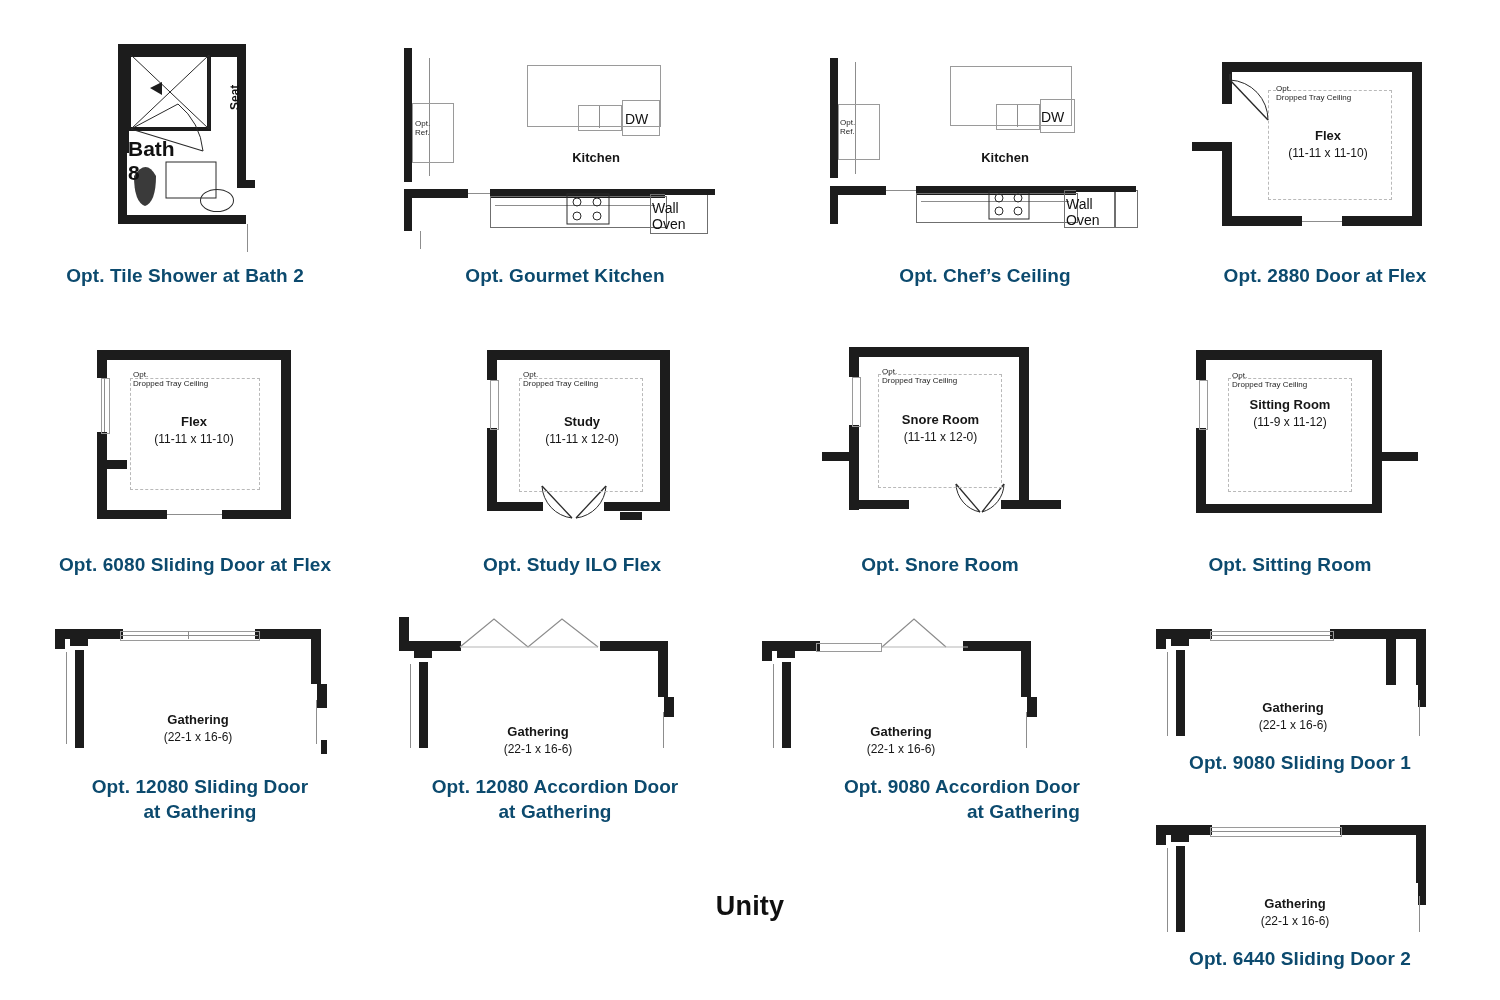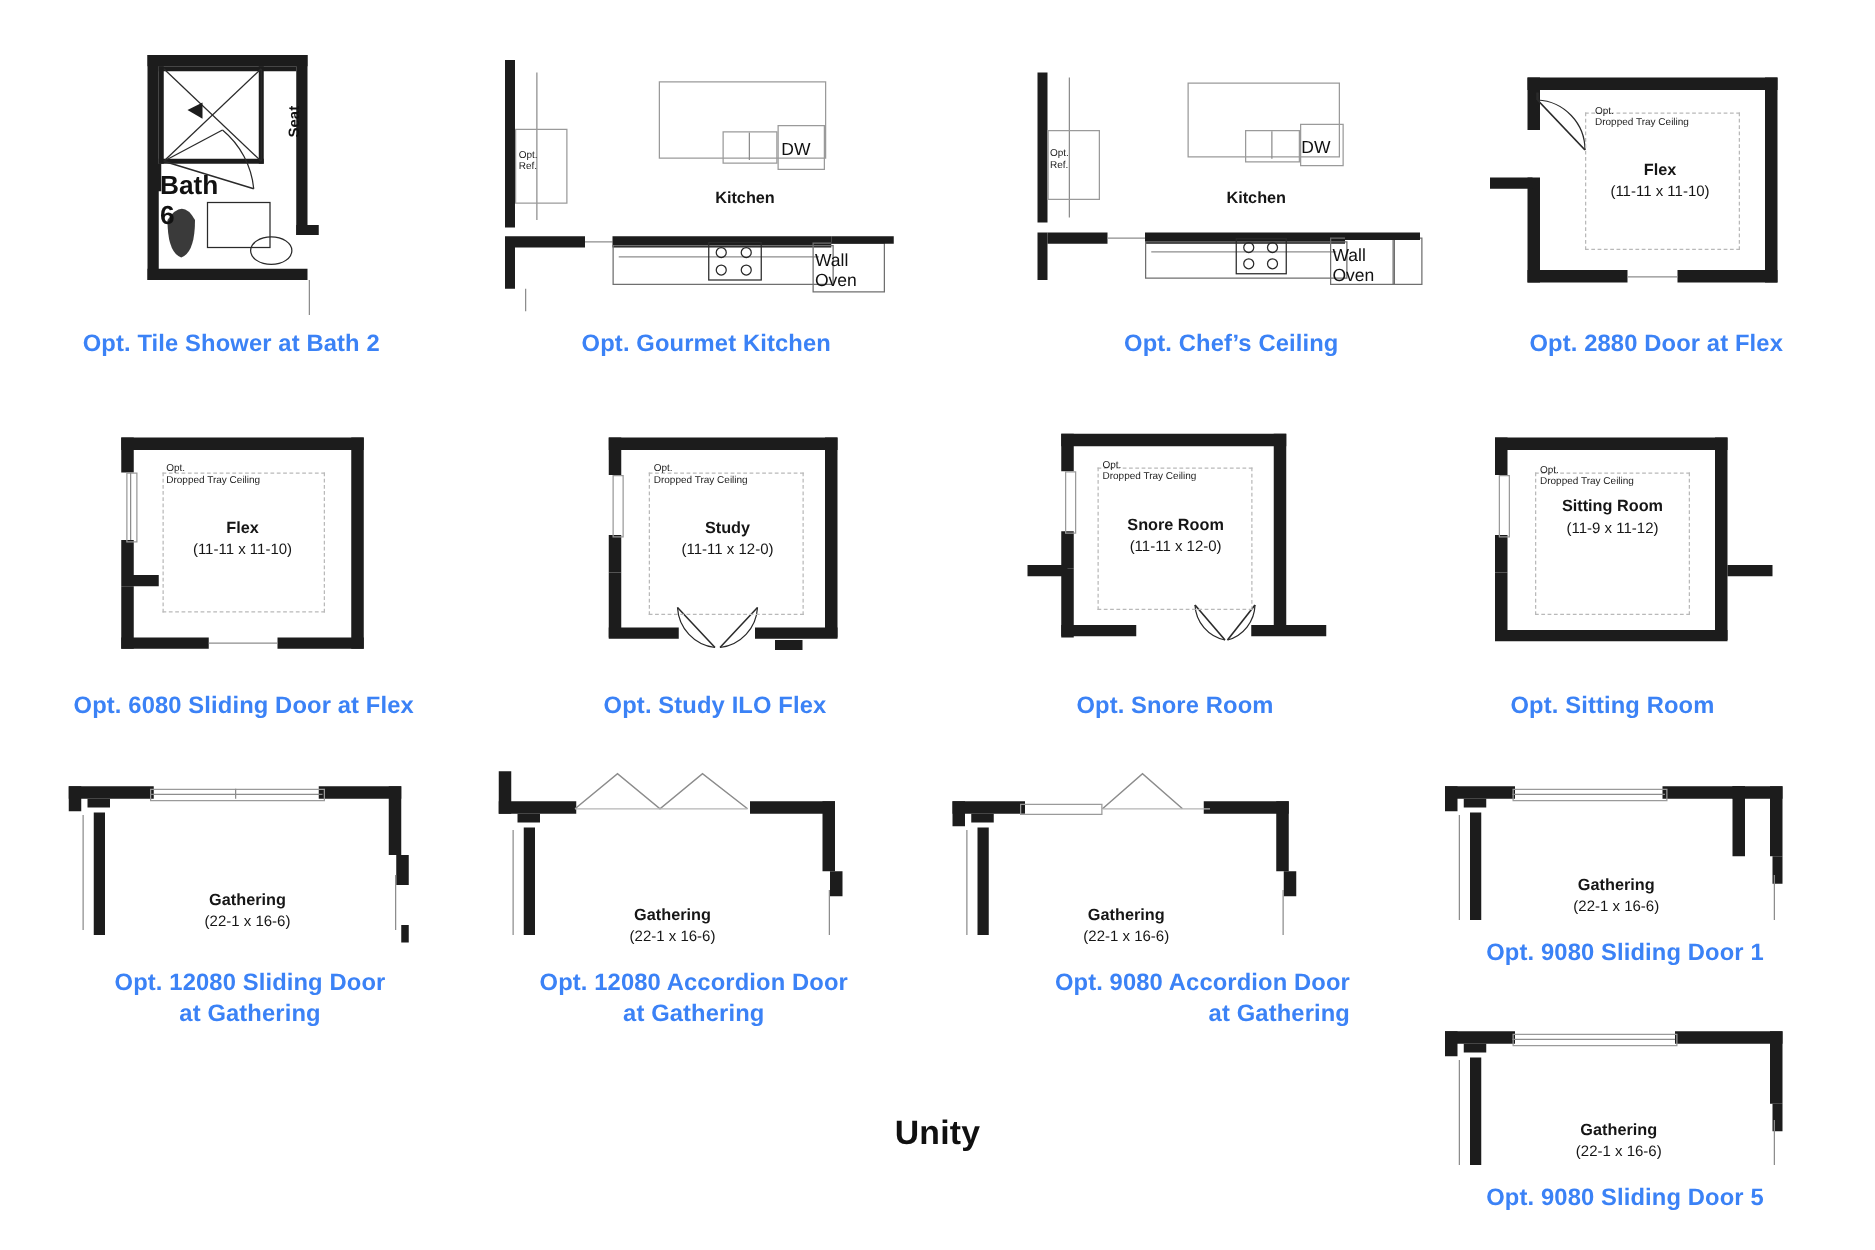--- a/index.html
+++ b/index.html
@@ -23,21 +23,21 @@
   }
   .panel {
     position: absolute;
   }
   .caption {
     position: absolute;
     text-align: center;
     font-size: 19px;
     font-weight: 600;
     letter-spacing: 0.1px;
-    color: #3b82f6;
+    color: #0c4a6e;
     line-height: 1.32;
   }
   .wall {
     position: absolute;
     background: #1c1c1c;
   }
   .thinline {
     position: absolute;
     background: #8d8d8d;
   }
@@ -140,21 +140,21 @@
       <path d="M13,85 L85,107" stroke="#2a2a2a" stroke-width="1.2" fill="none"></path>
       <path d="M85,107 A 70 70 0 0 0 60 60" stroke="#2a2a2a" stroke-width="1" fill="none"></path>
       <line x1="60" y1="60" x2="13" y2="85" stroke="#2a2a2a" stroke-width="1"></line>
 
       <rect x="48" y="118" width="50" height="36" fill="none" stroke="#2a2a2a" stroke-width="1"></rect>
 
       <path d="M16,132 q12,-18 22,0 q0,26 -11,30 q-11,-4 -11,-30 z" fill="#3a3a3a"></path>
     </svg>
     <div class="ellipse" style="left:200px; top:189px; width:32px; height:21px;"></div>
     <div class="wall" style="left:124px; top:131px; width:5px; height:22px;"></div>
-    <div class="bath-title" style="left:128px; top:137px;">Bath 6</div>
+    <div class="bath-title" style="left:128px; top:137px;">Bath 8</div>
     <div class="vtext" style="left:228px; top:110px;">Seat</div>
     <div class="caption" style="left:30px; top:263px; width:310px;">Opt. Tile Shower at Bath 2</div>
   </div>
 
   <div class="panel">
     <div class="wall" style="left:404px; top:48px; width:8px; height:134px;"></div>
     <div class="wall" style="left:404px; top:189px; width:8px; height:42px;"></div>
     <div class="thinline" style="left:429px; top:58px; width:1px; height:118px;"></div>
     <div class="boxline-thin" style="left:412px; top:103px; width:40px; height:58px;"></div>
     <div class="tinylabel" style="left:415px; top:119px;">Opt.<br>Ref.</div>
@@ -430,20 +430,20 @@
     <div class="wall" style="left:1416px; top:825px; width:10px; height:58px;"></div>
     <div class="wall" style="left:1418px; top:883px; width:8px; height:22px;"></div>
     <div class="thinline" style="left:1167px; top:848px; width:1px; height:84px;"></div>
     <div class="thinline" style="left:1419px; top:896px; width:1px; height:36px;"></div>
     <div class="boxline-thin" style="left:1210px; top:827px; width:130px; height:8px;"></div>
     <div class="thinline" style="left:1210px; top:831px; width:130px; height:1px;"></div>
     <div class="roomlabel" style="left:1222px; top:896px; width:146px;">
       <span>Gathering</span><br>
       <span class="roomdims">(22-1 x 16-6)</span>
     </div>
-    <div class="caption" style="left:1140px; top:946px; width:320px;">Opt. 9080 Sliding Door 5</div>
+    <div class="caption" style="left:1140px; top:946px; width:320px;">Opt. 6440 Sliding Door 2</div>
   </div>
 
   <div class="title-block" style="left:480px; top:888px; width:540px;">
     <span>Unity</span><br>
   </div>
 
 </div>
 
 </body></html>

